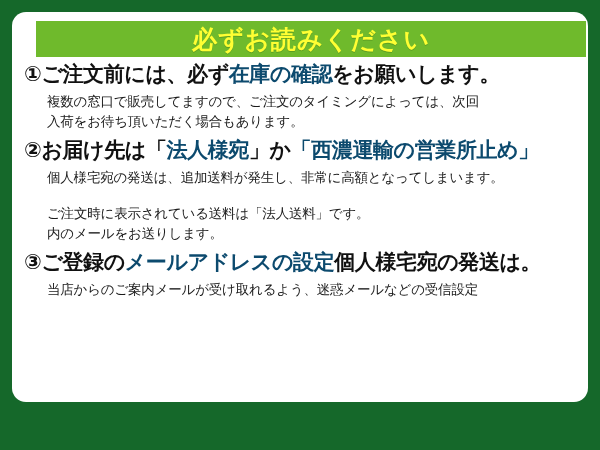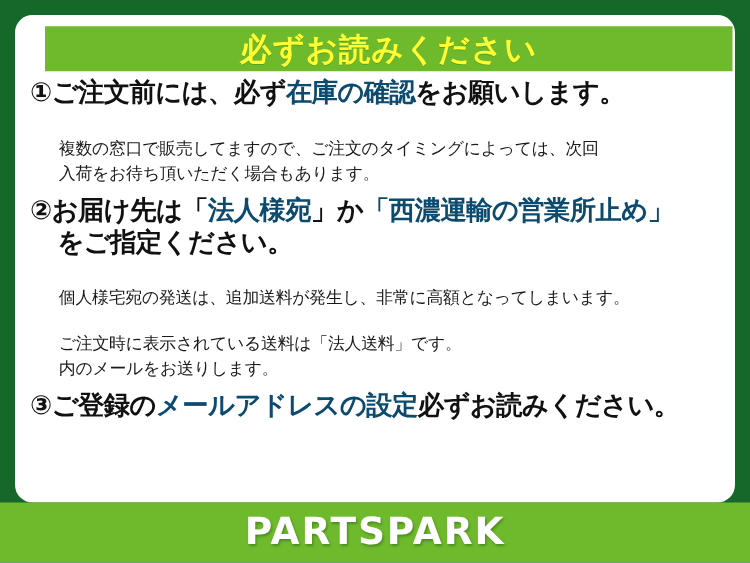--- a/index.html
+++ b/index.html
@@ -92,21 +92,21 @@
   .blk {
     color: #111111;
   }
 
   .item-sub {
     font-size: 13.5px;
     color: #1a1a1a;
     line-height: 1.5;
     letter-spacing: -0.2px;
     padding-left: 23px;
-    margin-top: 21px;
+    margin-top: 3px;
     white-space: nowrap;
   }
 
   
   .footer-bar {
     position: absolute;
     left: 0;
     bottom: 0;
     width: 600px;
     height: 48px;
@@ -138,30 +138,27 @@
     <div class="notice-body">
 
       <div class="item-block">
         <div class="item-heading"><span class="blk">①</span><span class="blk">ご注文前には、必ず</span><span class="hl-green">在庫の確認</span><span class="blk">をお願いします。</span></div>
         <div class="item-sub">複数の窓口で販売してますので、ご注文のタイミングによっては、次回</div>
         <div class="item-sub" style="margin-top:0">入荷をお待ち頂いただく場合もあります。</div>
       </div>
 
       <div class="item-block">
         <div class="item-heading"><span class="blk">②</span><span class="blk">お届け先は</span><span class="blk">「</span><span class="hl-green">法人様宛</span><span class="blk">」</span><span class="blk">か</span><span class="hl-green">「西濃運輸の営業所止め」</span></div>
-        <div class="item-heading wrap-line2">をご指定ください。</div>
         <div class="item-sub">個人様宅宛の発送は、追加送料が発生し、非常に高額となってしまいます。</div>
         <div class="item-sub" style="margin-top:16px">ご注文時に表示されている送料は「法人送料」です。</div>
         <div class="item-sub" style="margin-top:0">内のメールをお送りします。</div>
       </div>
 
       <div class="item-block">
-        <div class="item-heading"><span class="blk">③</span><span class="blk">ご登録の</span><span class="hl-green">メールアドレスの設定</span><span class="blk">必ずお読みください。</span></div>
+        <div class="item-heading"><span class="blk">③</span><span class="blk">ご登録の</span><span class="hl-green">メールアドレスの設定</span><span class="blk">個人様宅宛の発送は。</span></div>
+        <div class="item-sub">当店からのご案内メールが受け取れるよう、迷惑メールなどの受信設定</div>
       </div>
 
     </div>
   </div>
 
-  <div class="footer-bar">
-    <div class="footer-brand">PARTSPARK</div>
-  </div>
 
 </div>
 
 </body></html>

